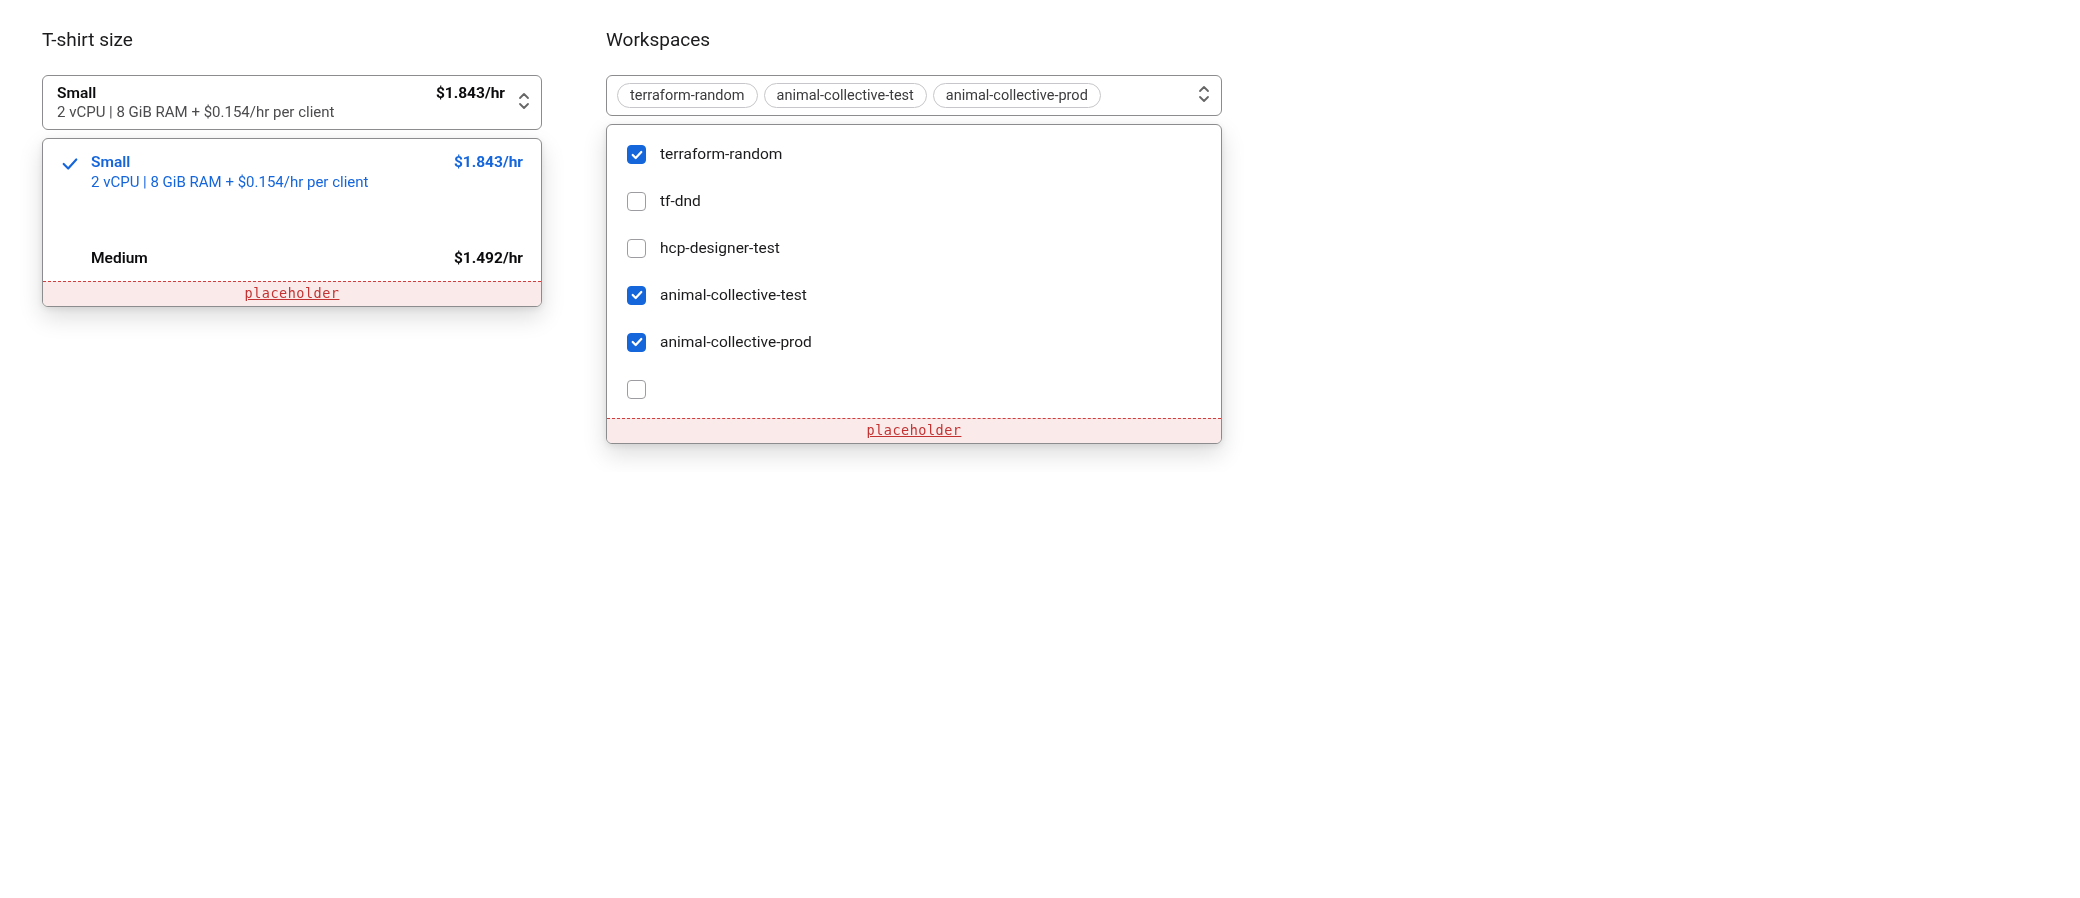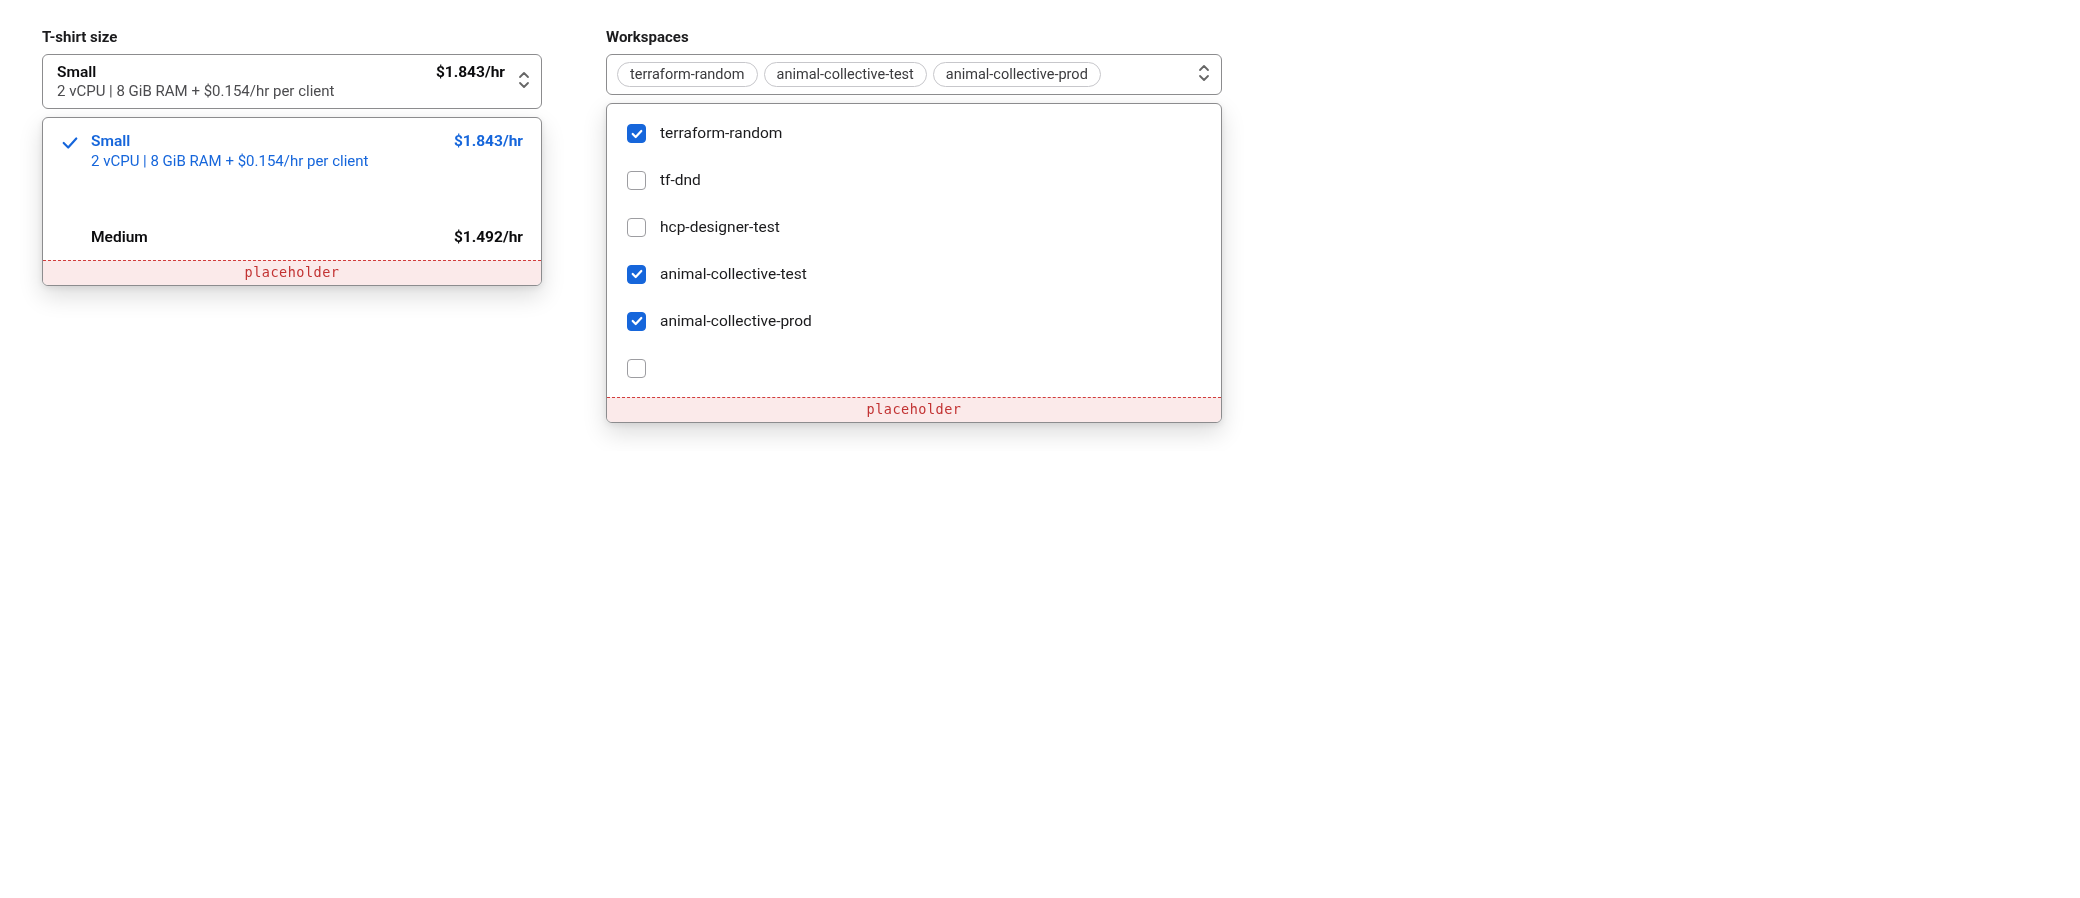--- a/index.html
+++ b/index.html
@@ -10,23 +10,23 @@
       display: flex;
       gap: 64px;
       color: #0c0c0e;
     }
     .col {
       width: 500px;
       flex-shrink: 0;
     }
     .col.wide { width: 616px; }
     .label {
-      font-size: 15px;
-      font-weight: 700;
-      margin-bottom: 8px;
+      font-size: 19px;
+      font-weight: 400;
+      margin-bottom: 24px;
       color: #1b1b1d;
     }
     .trigger {
       border: 1px solid #8c8c8e;
       border-radius: 6px;
       padding: 8px 36px 8px 14px;
       position: relative;
       cursor: pointer;
       background: #fff;
     }
@@ -67,20 +67,21 @@
     .check-icon { color: #1666db; }
     .placeholder-strip {
       border-top: 1px dashed #d13c3c;
       background: #fbeaea;
       color: #c23232;
       text-align: center;
       font-family: "Menlo", "Consolas", monospace;
       font-size: 13.5px;
       padding: 3px 0 5px;
       letter-spacing: 0.5px;
+      text-decoration: underline;
     }
 
     
     .tag-trigger {
       border: 1px solid #8c8c8e;
       border-radius: 6px;
       padding: 7px 36px 7px 10px;
       position: relative;
       cursor: pointer;
       background: #fff;

